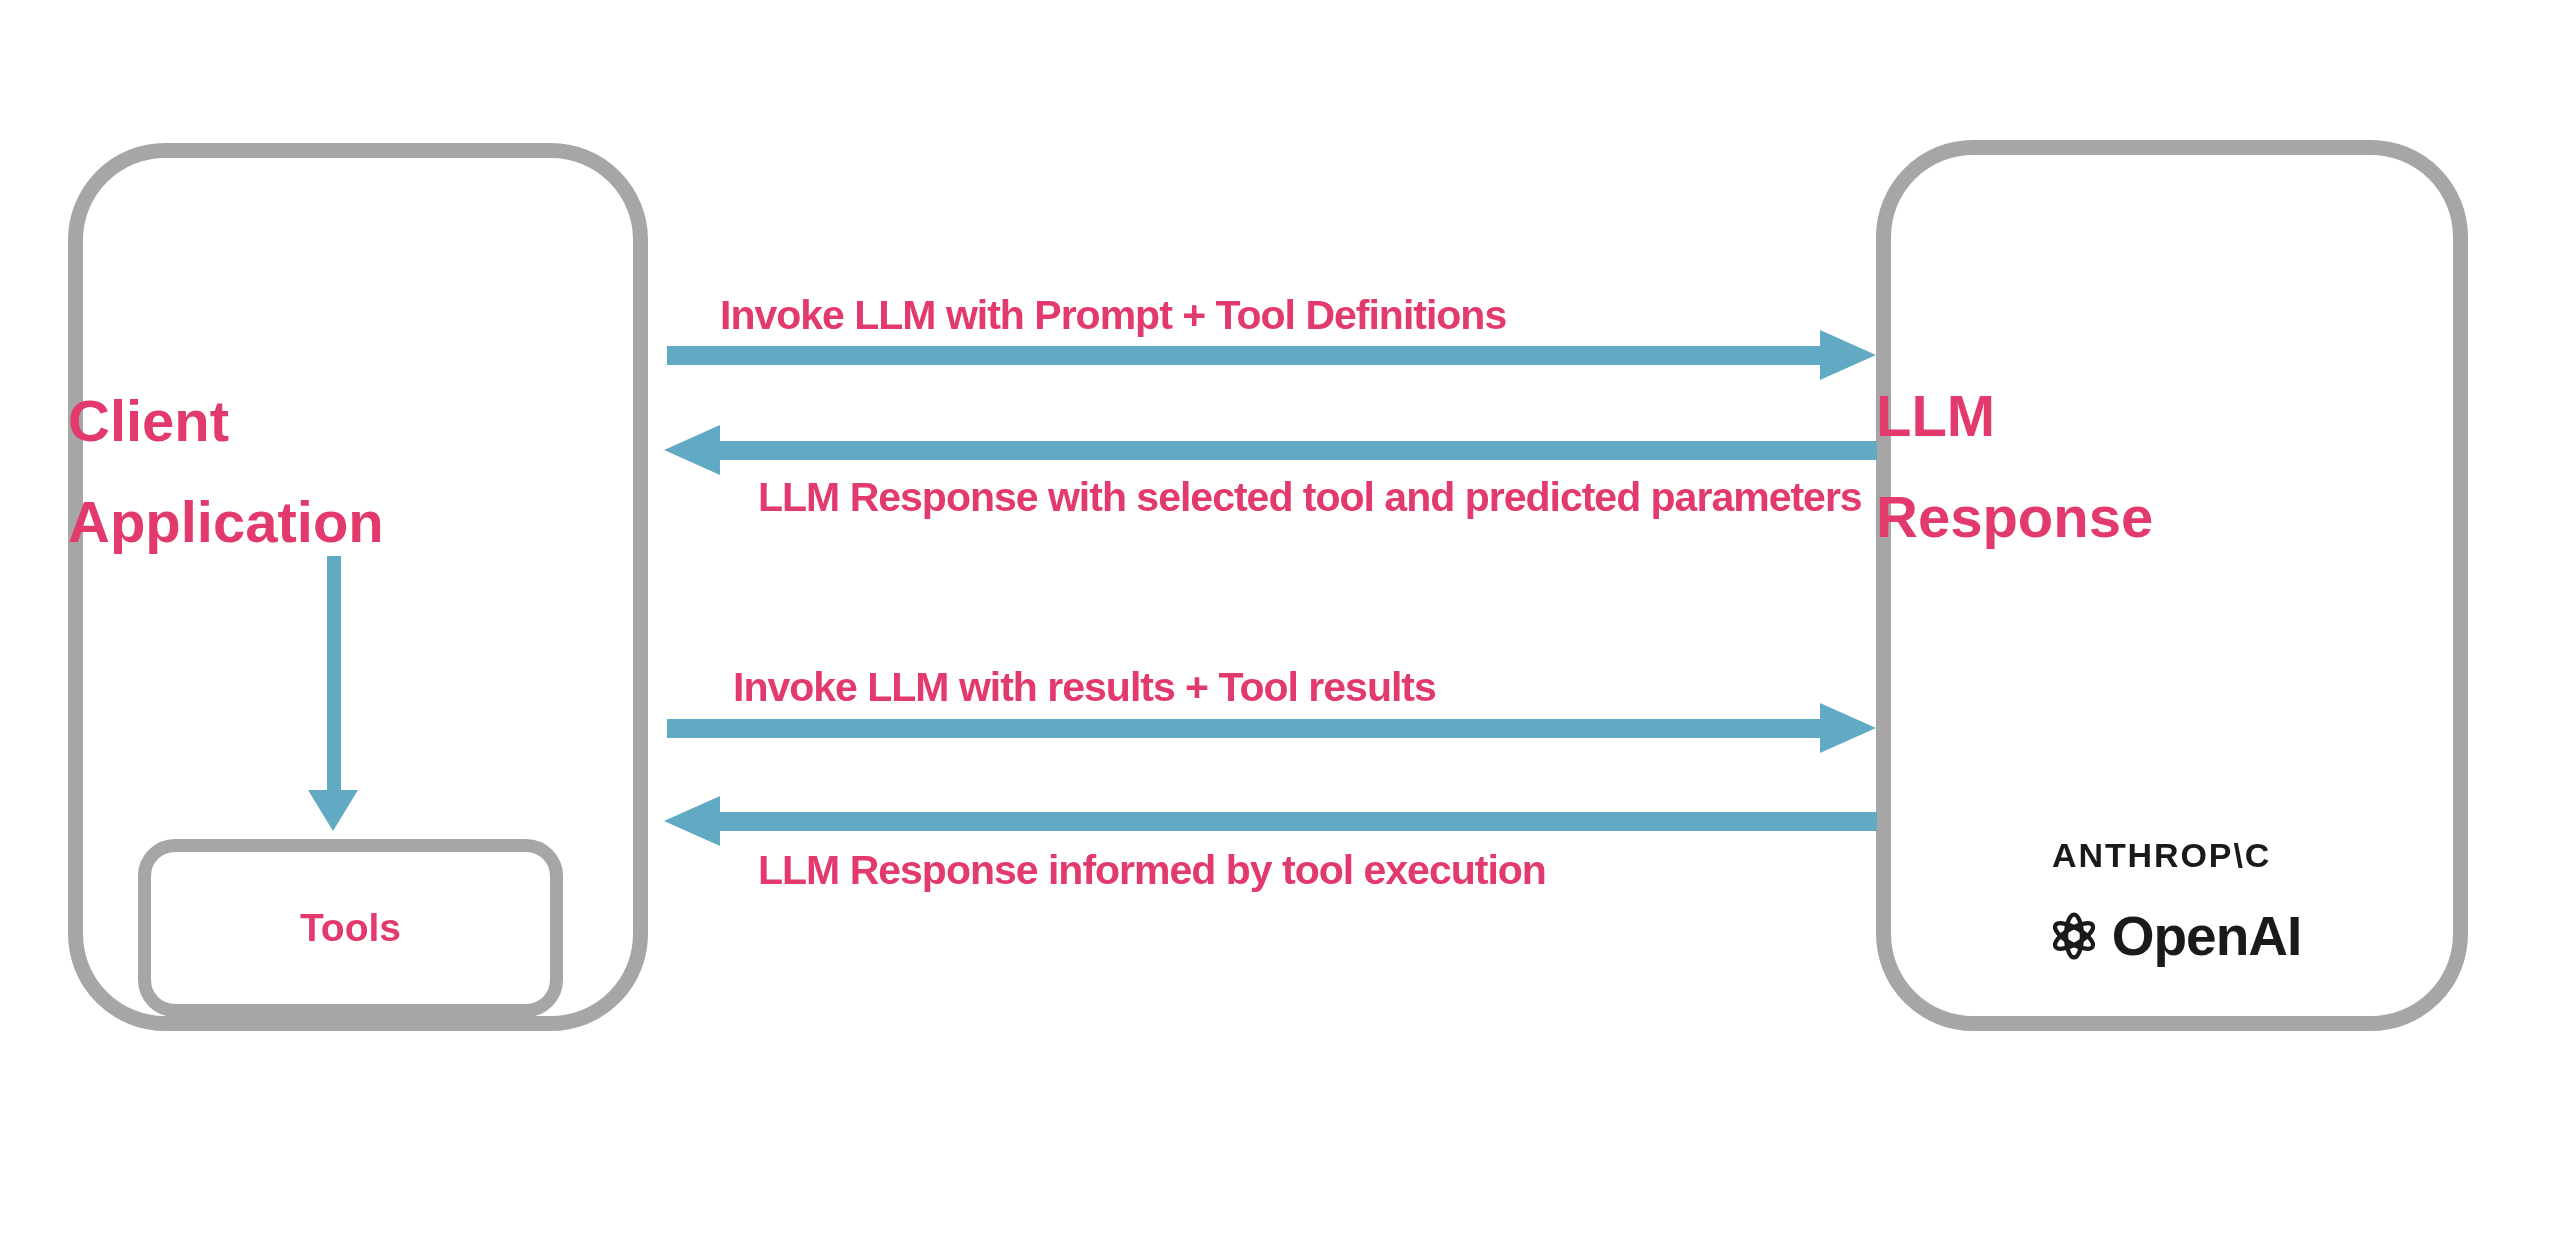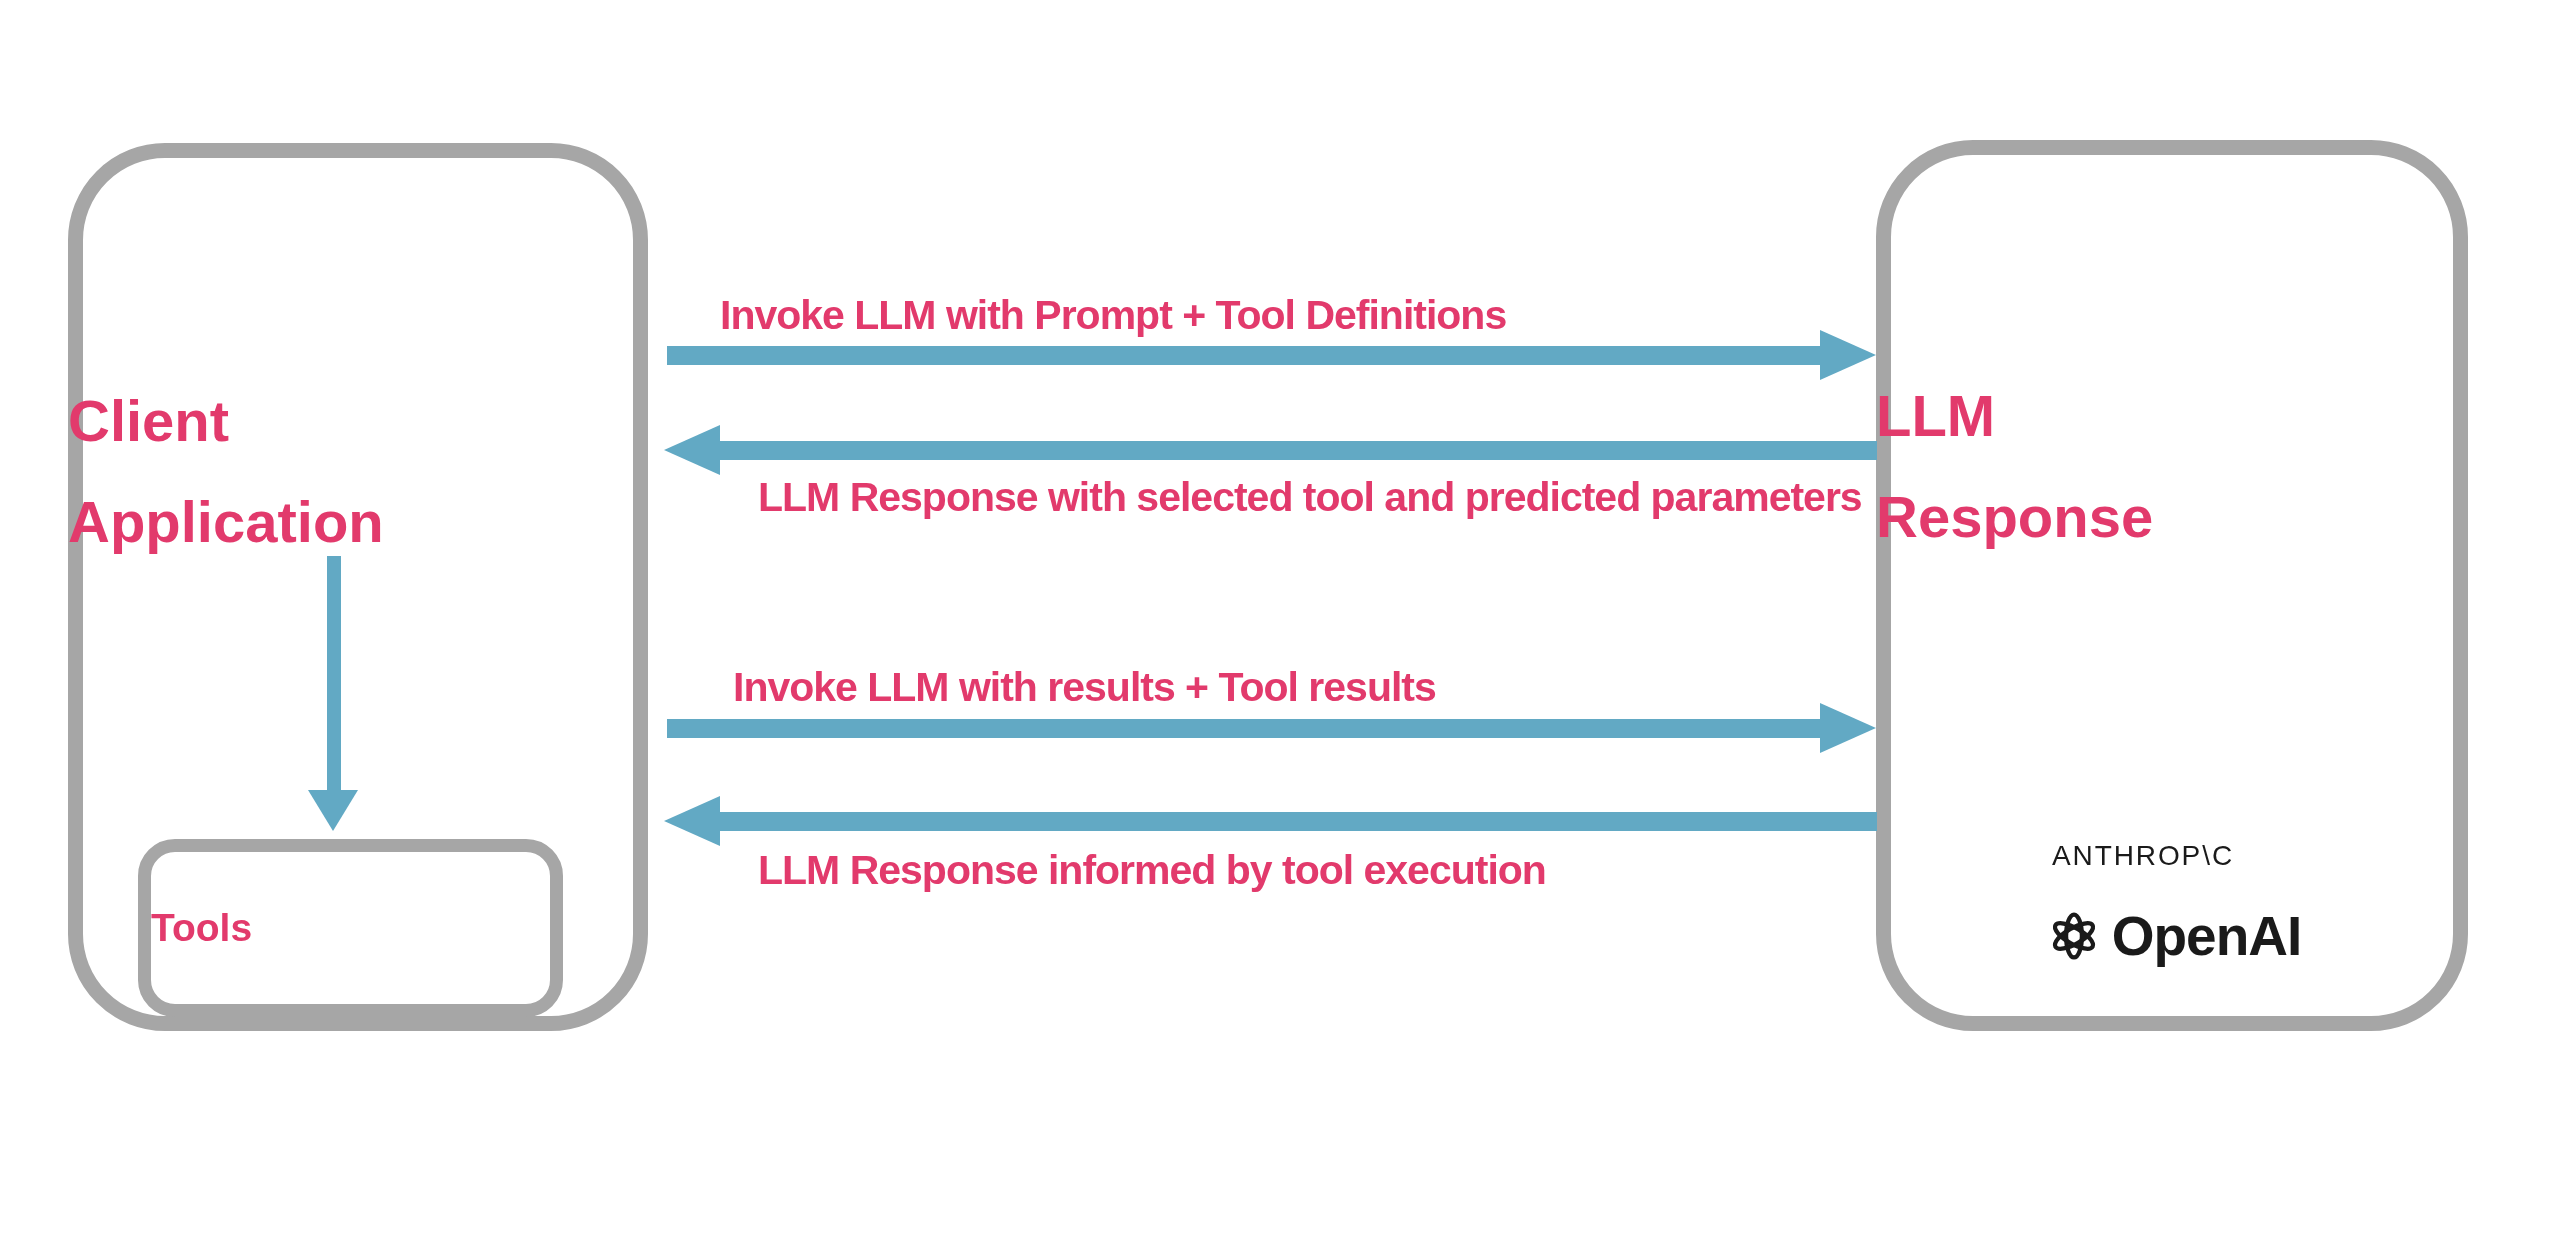--- a/index.html
+++ b/index.html
@@ -28,21 +28,21 @@
     background: var(--background);
   }
   .client-box { left: 68px;  top: 143px; width: 580px; height: 888px; }
   .llm-box    { left: 1876px; top: 140px; width: 592px; height: 891px; }
   .tools-box {
     position: absolute;
     left: 138px; top: 839px; width: 425px; height: 178px;
     border: 13.5px solid var(--gray);
     border-radius: 37px;
     background: var(--background);
-    display: flex; align-items: center; 
+    display: flex; align-items: center; justify-content: center;
   }
 
   
   .box-title {
     position: absolute;
     text-align: left;
     color: var(--pink);
     font-weight: 700;
     font-size: 58px;
     line-height: 101px;
@@ -107,22 +107,22 @@
     position: absolute;
     width: 13.5px;
     background: var(--blue);
   }
 
   
   .anthropic-logo {
     position: absolute;
     left: 2052px; top: 835px;
     color: var(--logo-black);
-    font-weight: 400;
-    font-size: 28px;
+    font-weight: 700;
+    font-size: 34px;
     line-height: 41px;
     letter-spacing: 1.9px;
     white-space: nowrap;
   }
   .openai-logo {
     position: absolute;
     left: 2046px; top: 904px;
     display: flex; align-items: center; gap: 9.7px;
   }
   .openai-text {

